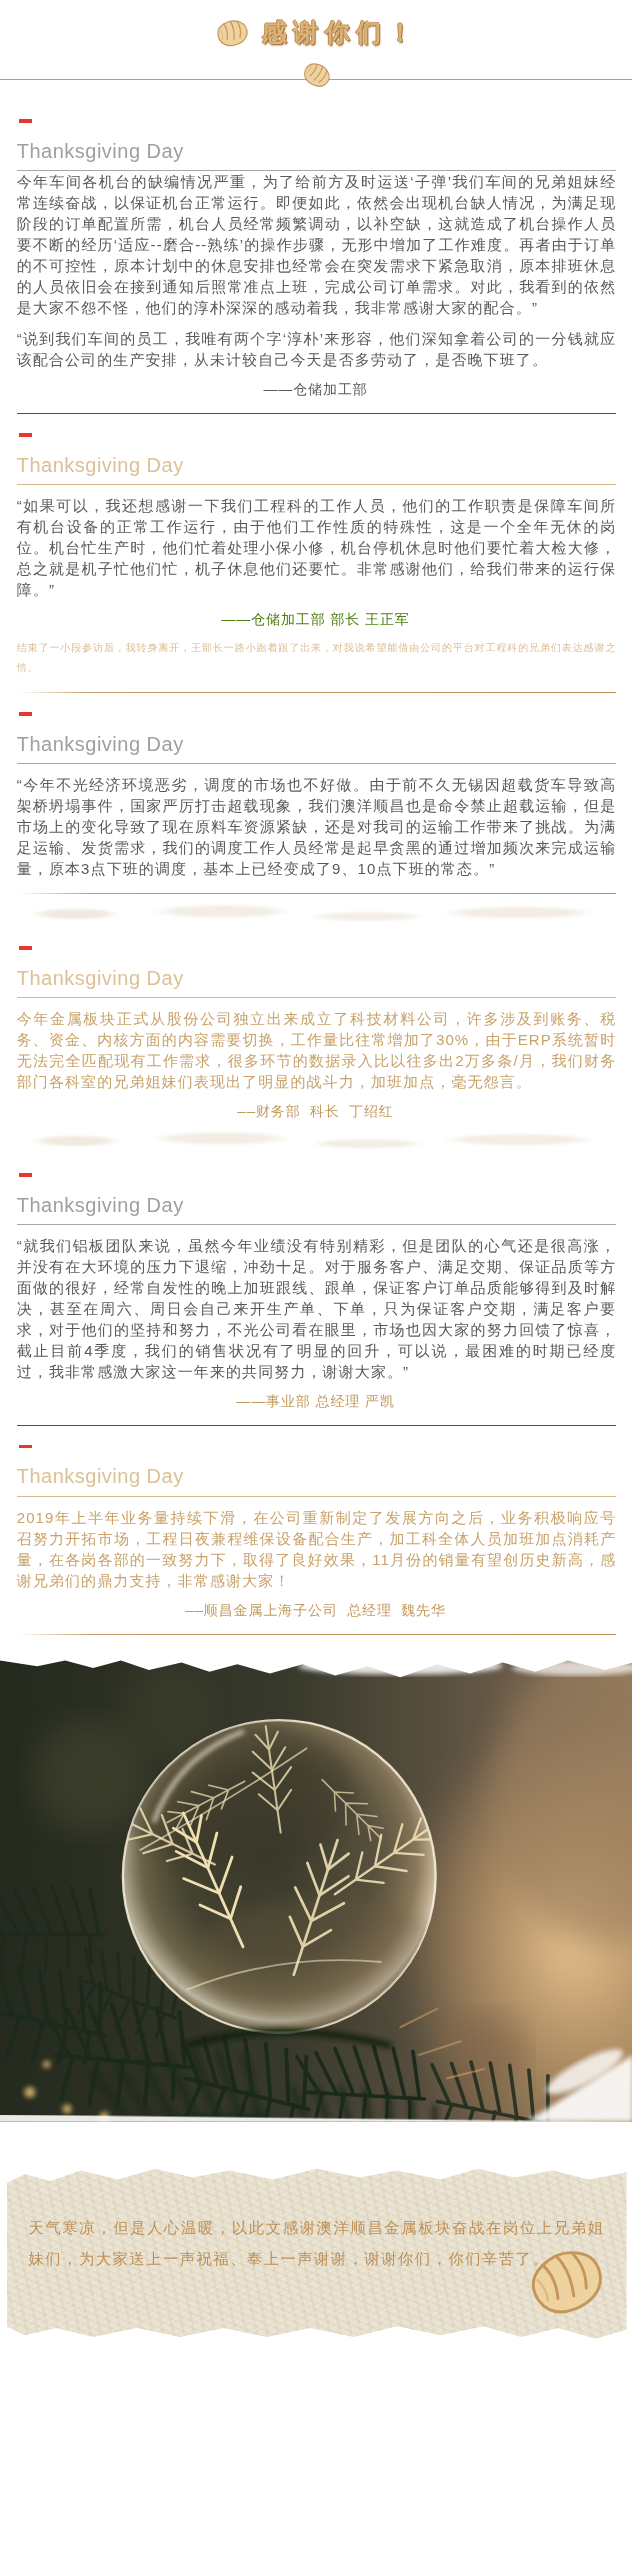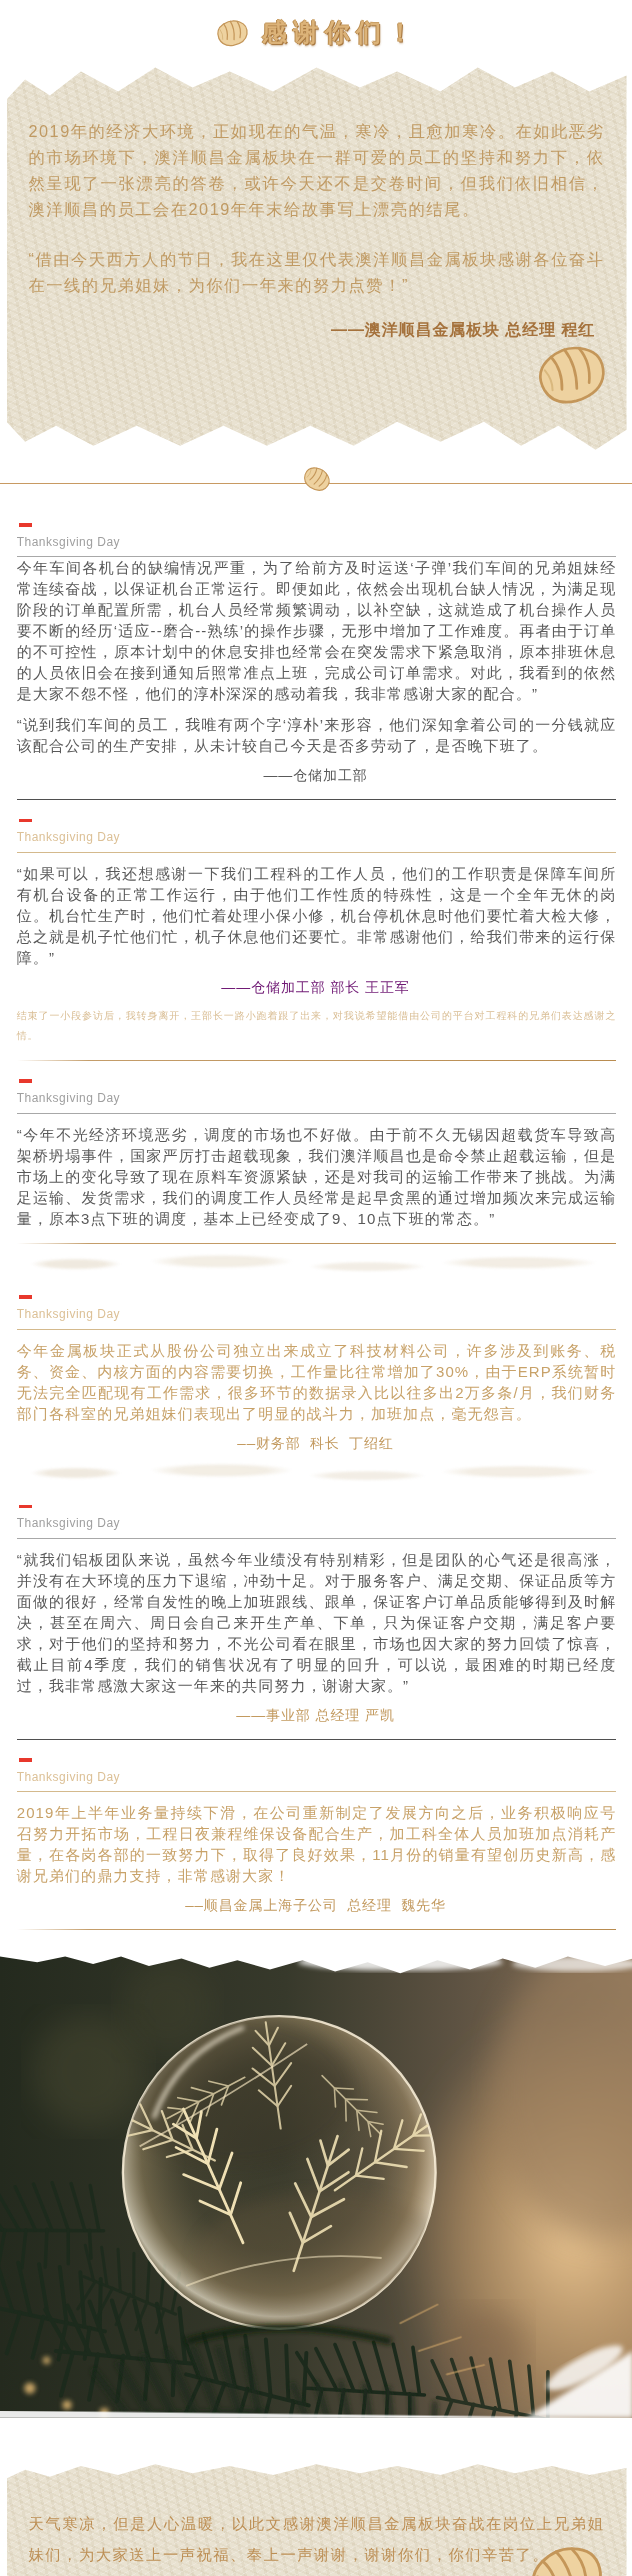--- a/index.html
+++ b/index.html
@@ -51,36 +51,36 @@
   .mid-divider{position:relative;height:43px;margin-top:3.7px;}
   .mid-divider .line{position:absolute;left:0;right:0;top:21.4px;height:0.9px;background:#c89a62;}
   .mid-divider .icon{
     position:absolute;left:50%;top:3.7px;transform:translateX(-50%) rotate(35deg);
     width:32px;height:28px;
   }
 
   
   .section{margin:0 16.7px;padding-top:18.6px;}
   .dash{width:13px;height:3.7px;background:#e8382c;margin-left:1.9px;}
-  .sec-header{font-size:12px;letter-spacing:0.5px;margin-top:8px;}
+  .sec-header{font-size:20px;letter-spacing:0.5px;margin-top:17px;}
   .sec-underline{height:0.9px;margin-top:7.4px;}
   .sec-body{margin:10.2px 0 0;font-size:15px;line-height:21px;letter-spacing:1.1px;text-align:justify;}
   .sec-sig{margin:11px 1.9px 0 0;text-align:center;font-size:14px;letter-spacing:0.9px;}
   .sec-note{margin:9.3px 0 0;font-size:10px;line-height:20px;letter-spacing:0.9px;color:#d9bd93;text-align:justify;}
   .sec-divider{height:0.9px;margin-top:14px;}
   .sec-divider.dark{background:#4f4f4f;}
   .sec-divider.tan{background:linear-gradient(90deg,rgba(200,160,100,0) 0%,rgba(186,140,80,.85) 12%,#b98c50 100%);}
   .theme-gray .sec-header{color:#9f9f9f;}
   .theme-gray .sec-underline{background:#a8a8a8;}
   .theme-gray .sec-body{color:#595959;}
   .theme-gray .sec-sig{color:#595959;}
   .theme-tanhead .sec-header{color:#dcc096;}
   .theme-tanhead .sec-underline{background:#d4b98c;}
   .theme-tanhead .sec-body{color:#595959;}
-  .theme-tanhead .sec-sig{color:#701a75;}
+  .theme-tanhead .sec-sig{color:#4d7c0f;}
   .theme-tan .sec-header{color:#dcc096;}
   .theme-tan .sec-underline{background:#d4b98c;}
   .theme-tan .sec-body{color:#c8a269;}
   .theme-tan .sec-sig{color:#c39a5f;font-family:Liberation Mono, monospace;}
 
   .watermark{
     height:26px;margin:7.4px 0 0;opacity:.55;filter:blur(0.9px);
     background-image:
       radial-gradient(ellipse 65px 8.4px at 12% 50%, rgba(205,185,150,.55) 0 45%, rgba(0,0,0,0) 70%),
       radial-gradient(ellipse 102px 10.2px at 35% 40%, rgba(210,192,158,.5) 0 45%, rgba(0,0,0,0) 70%),
@@ -109,28 +109,20 @@
 
 <div class="page">
 
   <div class="title-row">
     <svg class="title-dumpling" viewBox="0 0 120 100">
         <use href="#dumpling"></use>
       </svg>
     <span class="page-title">感谢你们！</span>
   </div>
 
-  <div class="paper intro">
-    <p class="paper-text">2019年的经济大环境，正如现在的气温，寒冷，且愈加寒冷。在如此恶劣的市场环境下，澳洋顺昌金属板块在一群可爱的员工的坚持和努力下，依然呈现了一张漂亮的答卷，或许今天还不是交卷时间，但我们依旧相信，澳洋顺昌的员工会在2019年年末给故事写上漂亮的结尾。</p>
-    <p class="paper-text">“借由今天西方人的节日，我在这里仅代表澳洋顺昌金属板块感谢各位奋斗在一线的兄弟姐妹，为你们一年来的努力点赞！”</p>
-    <p class="paper-sig">——澳洋顺昌金属板块 总经理 程红</p>
-    <svg class="corner-dumpling" viewBox="0 0 120 100">
-        <use href="#dumpling"></use>
-      </svg>
-  </div>
 
   <div class="mid-divider">
     <div class="line"></div>
     <svg class="icon" viewBox="0 0 120 100">
         <use href="#dumpling"></use>
       </svg>
   </div>
 
   <div class="section theme-gray">
     <div class="dash"></div>

